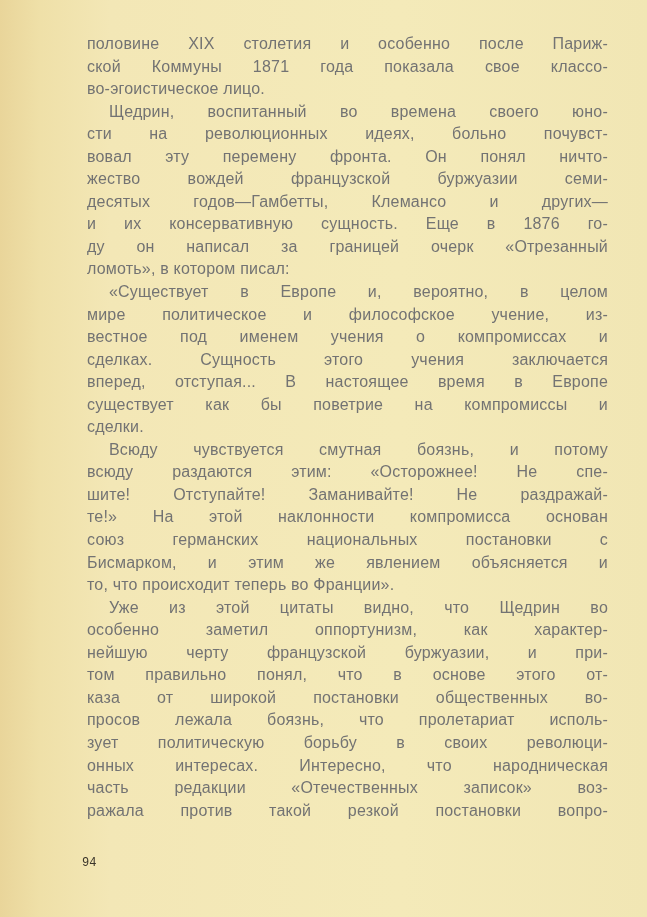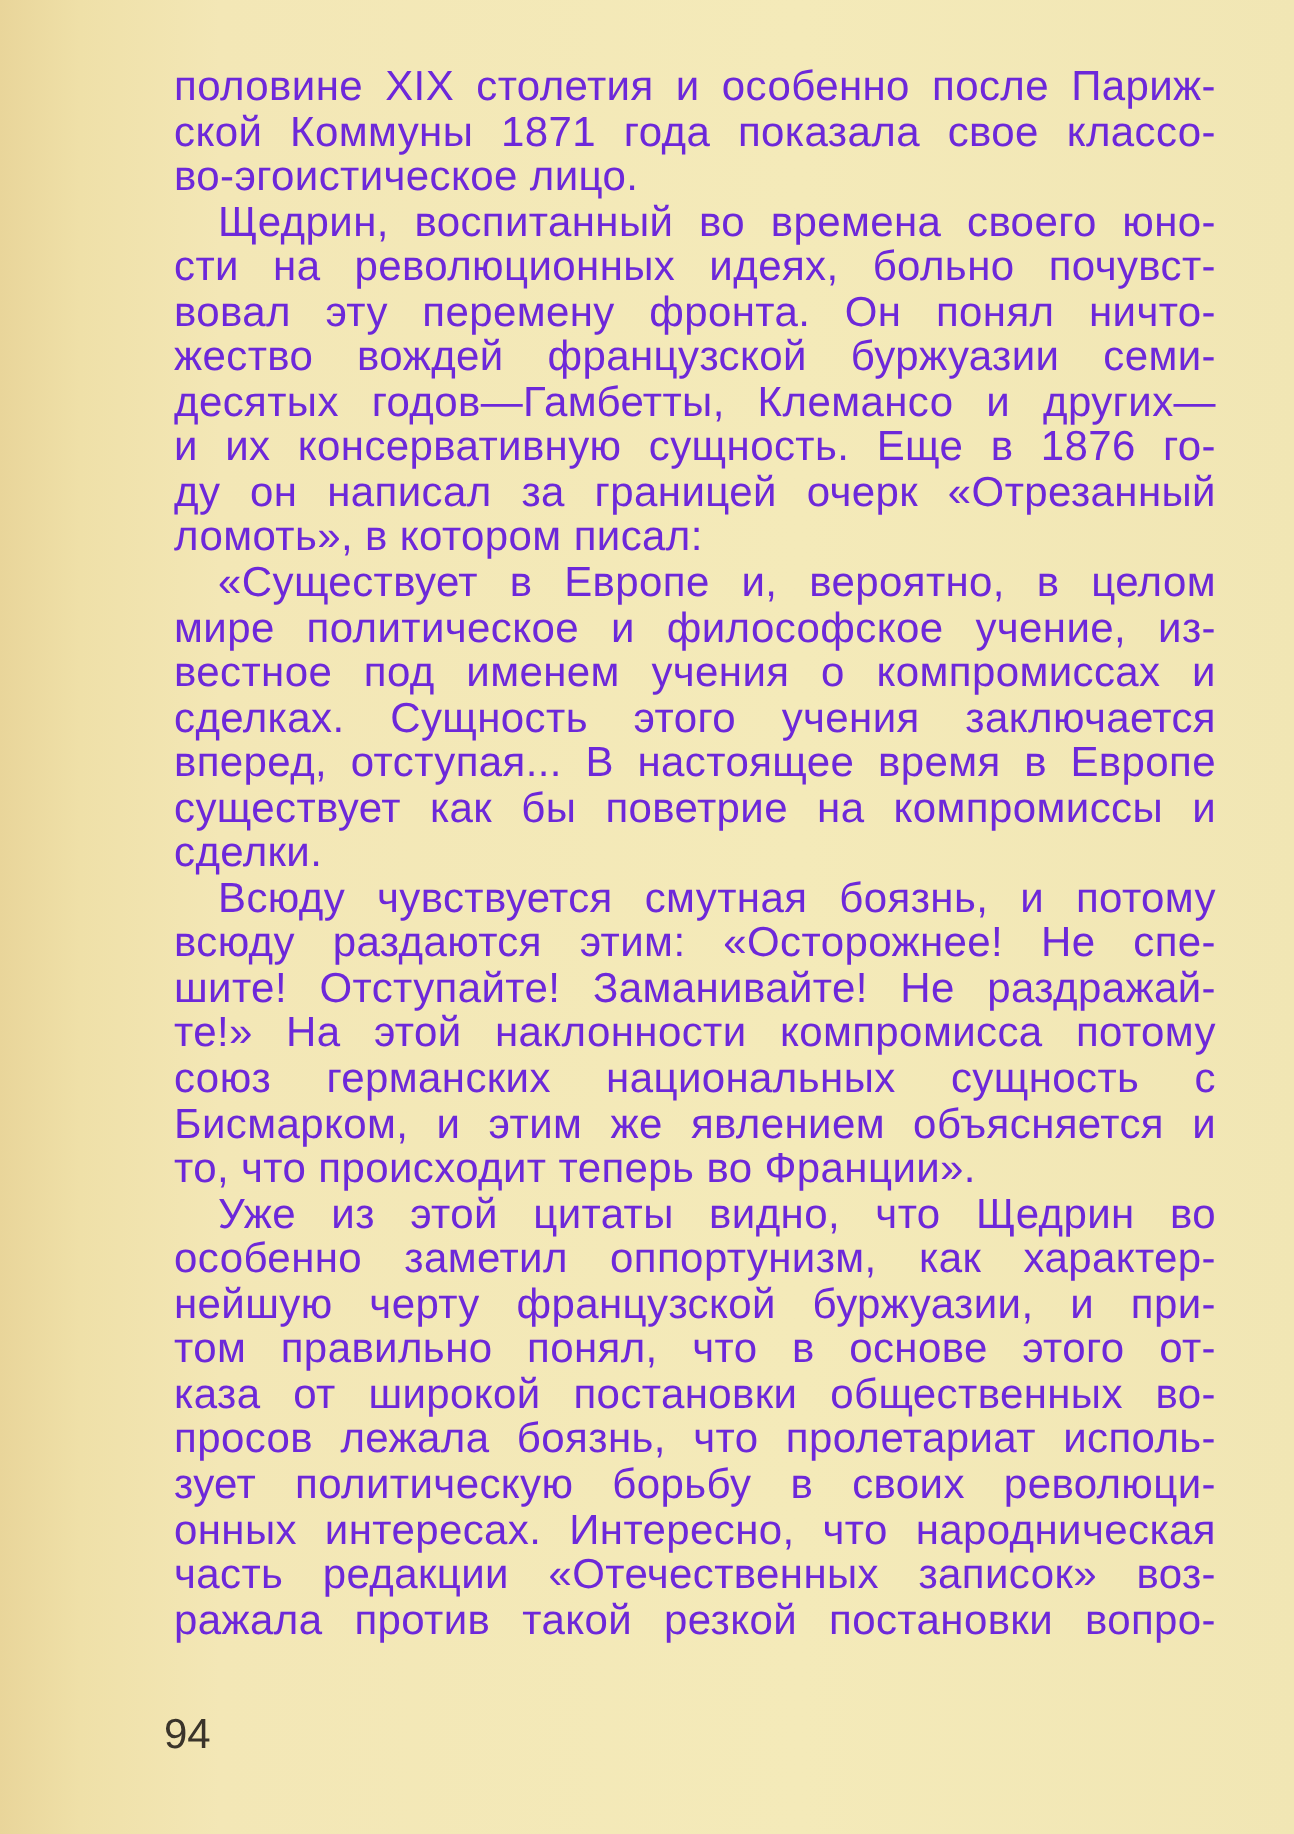--- a/index.html
+++ b/index.html
@@ -5,36 +5,36 @@
   html, body { margin: 0; padding: 0; }
   body {
     width: 647px; height: 917px; overflow: hidden;
     background: linear-gradient(90deg, #e9d59a 0px, #efe0a8 40px, #f3e7b6 110px, #f4eab9 400px, #f1e6b4 647px);
     position: relative;
     font-family: "DejaVu Serif", serif;
   }
   .page { position: absolute; left: 0; top: 0; width: 647px; height: 917px; }
   .text-block {
     position: absolute; left: 87px; top: 33px; width: 521px;
-    color: #6d28d9;
+    color: #737373;
     font-family: "Liberation Sans", sans-serif;
-    font-size: 21px;
+    font-size: 16px;
     line-height: 22.55px;
     letter-spacing: 0.2px;
   }
   .line {
     display: block; white-space: nowrap; height: 22.55px;
     text-align: justify; text-align-last: justify;
   }
   .line.last { text-align-last: left; }
   .line.indent { padding-left: 22px; }
   .page-number {
     position: absolute; left: 82px; top: 856px;
-    font-family: Liberation Sans, sans-serif;
-    font-size: 21px; color: #3a342a; text-align: center;
+    font-family: Liberation Mono, monospace;
+    font-size: 12px; color: #3a342a; text-align: center;
   }
 </style>
 </head>
 <body>
 
 <div class="page">
   <div class="text-block" id="text-block">
       <span class="line">половине XIX столетия и особенно после Париж-</span>
       <span class="line">ской Коммуны 1871 года показала свое классо-</span>
       <span class="line last">во-эгоистическое лицо.</span>
@@ -49,22 +49,22 @@
       <span class="line indent">«Существует в Европе и, вероятно, в целом</span>
       <span class="line">мире политическое и философское учение, из-</span>
       <span class="line">вестное под именем учения о компромиссах и</span>
       <span class="line">сделках. Сущность этого учения заключается</span>
       <span class="line">вперед, отступая... В настоящее время в Европе</span>
       <span class="line">существует как бы поветрие на компромиссы и</span>
       <span class="line last">сделки.</span>
       <span class="line indent">Всюду чувствуется смутная боязнь, и потому</span>
       <span class="line">всюду раздаются этим: «Осторожнее! Не спе-</span>
       <span class="line">шите! Отступайте! Заманивайте! Не раздражай-</span>
-      <span class="line">те!» На этой наклонности компромисса потому</span>
-      <span class="line">союз германских национальных сущность с</span>
+      <span class="line">те!» На этой наклонности компромисса основан</span>
+      <span class="line">союз германских национальных постановки с</span>
       <span class="line">Бисмарком, и этим же явлением объясняется и</span>
       <span class="line last">то, что происходит теперь во Франции».</span>
       <span class="line indent">Уже из этой цитаты видно, что Щедрин во</span>
       <span class="line">особенно заметил оппортунизм, как характер-</span>
       <span class="line">нейшую черту французской буржуазии, и при-</span>
       <span class="line">том правильно понял, что в основе этого от-</span>
       <span class="line">каза от широкой постановки общественных во-</span>
       <span class="line">просов лежала боязнь, что пролетариат исполь-</span>
       <span class="line">зует политическую борьбу в своих революци-</span>
       <span class="line">онных интересах. Интересно, что народническая</span>

